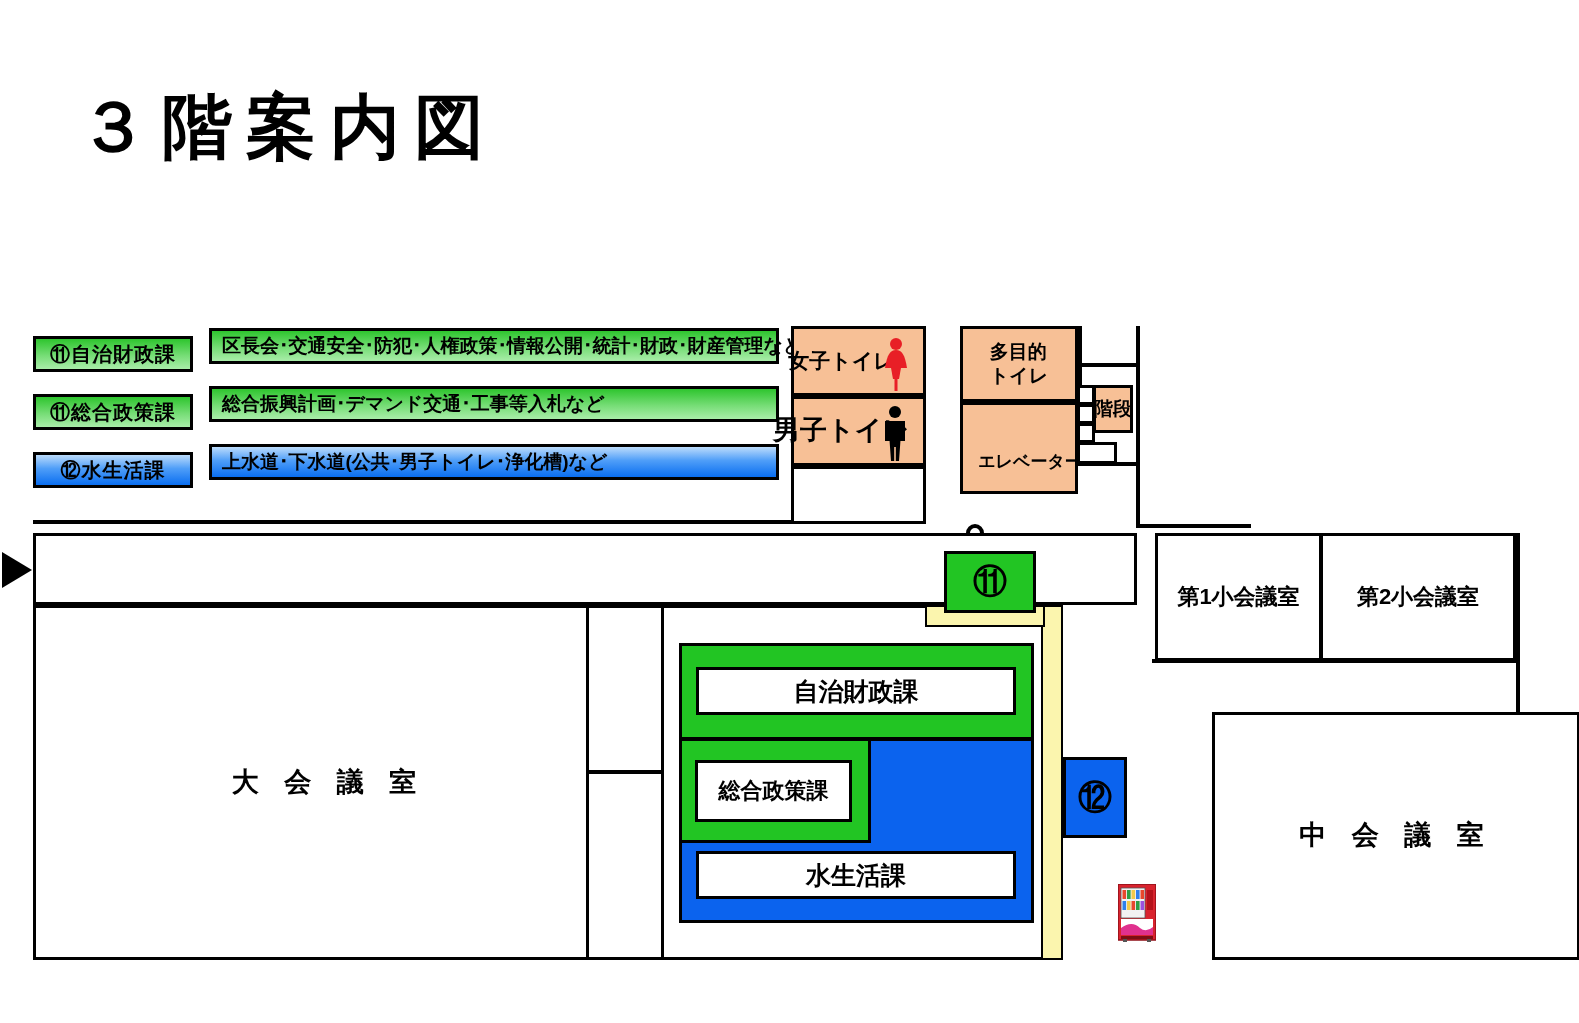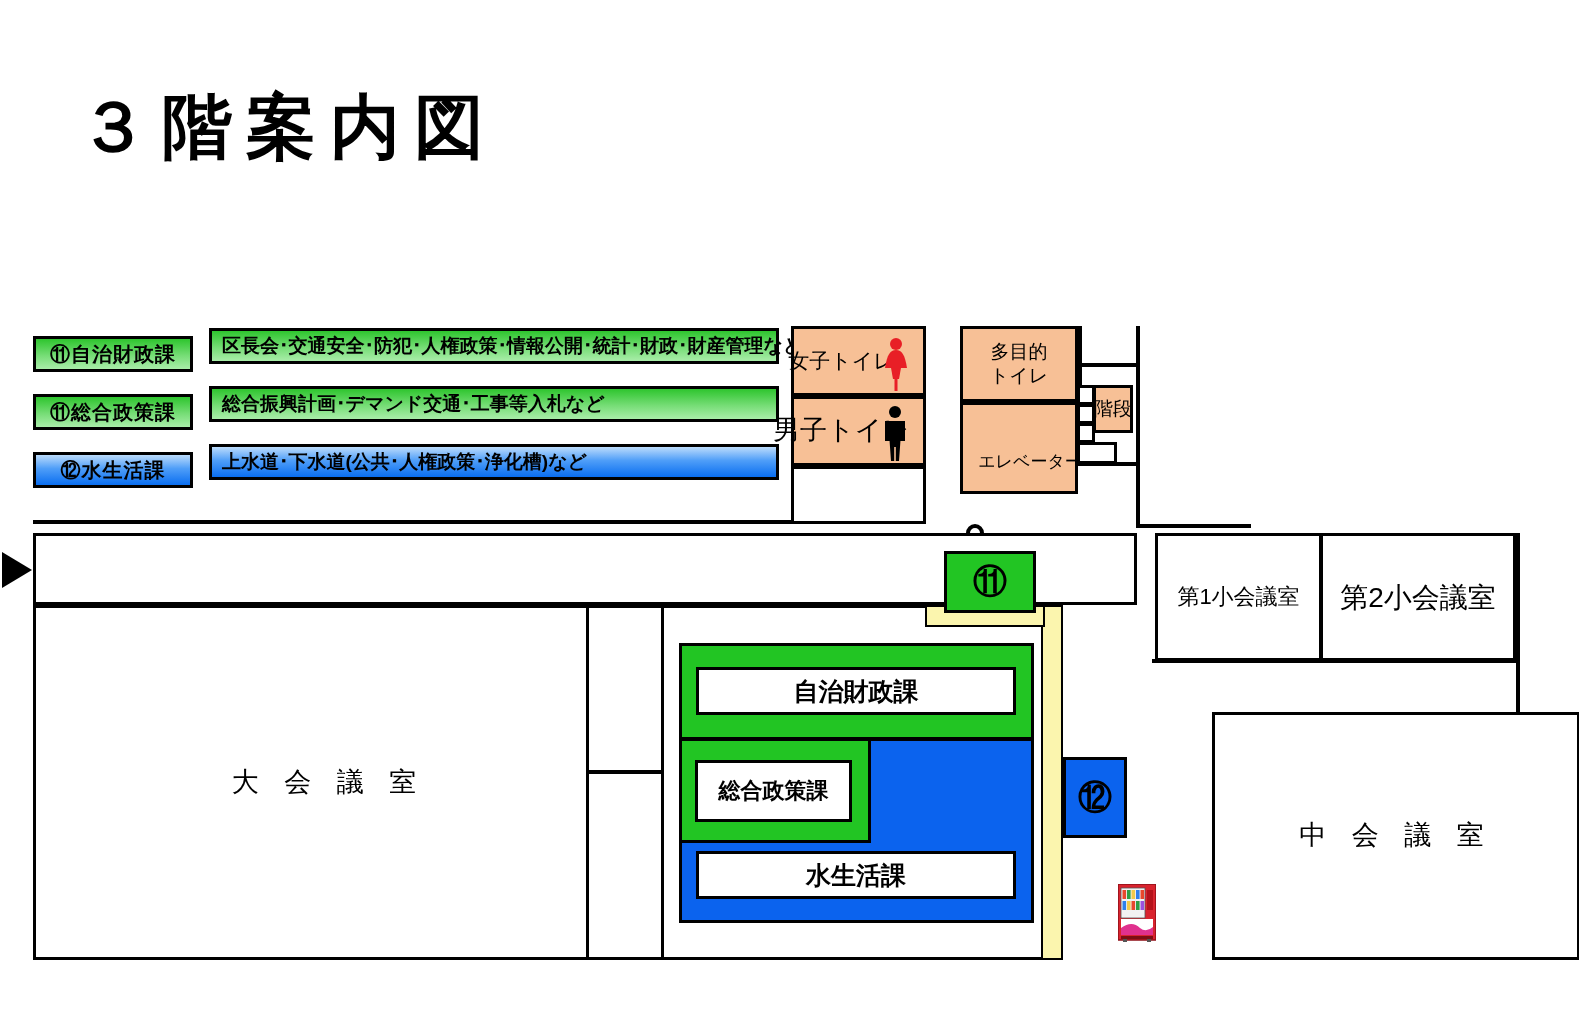--- a/index.html
+++ b/index.html
@@ -55,22 +55,22 @@
   .grad-blue-rev  { background: linear-gradient(to bottom, #bcdcfc 0%, #4f9ef8 45%, #0a6ef0 100%); }
 
   
   .room {
     position: absolute;
     border: 3px solid #000;
     background: #ffffff;
     display: flex; align-items: center; justify-content: center;
   }
   .room-label {
-    font-size: 22px; font-weight: normal; color: #000;
-    white-space: nowrap; text-align: center; line-height: 1.25;
+    font-size: 22px; font-weight: bold; color: #000;
+    white-space: nowrap; text-align: left; line-height: 1.25;
   }
   .label-wide { letter-spacing: 9px; font-size: 27px; }
   .peach { background: #f7c096; }
   .solid-green { background: #22c523; }
   .solid-blue  { background: #0b63ee; }
   .yellow-strip { background: #fbf5ae; border: 2px solid #000; }
 
   .plain-line { position: absolute; background: #000; }
 
   
@@ -122,21 +122,21 @@
     <div class="legend-desc grad-green-rev" style="left:176px; width:570px;">区長会･交通安全･防犯･人権政策･情報公開･統計･財政･財産管理など</div>
   </div>
 
   <div class="legend-row" style="left:33px; top:386px; width:750px;">
     <div class="legend-badge grad-green-rev">⑪総合政策課</div>
     <div class="legend-desc grad-green-rev" style="left:176px; width:570px;">総合振興計画･デマンド交通･工事等入札など</div>
   </div>
 
   <div class="legend-row" style="left:33px; top:444px; width:750px;">
     <div class="legend-badge grad-blue-rev">⑫水生活課</div>
-    <div class="legend-desc grad-blue-rev" style="left:176px; width:570px;">上水道･下水道(公共･人権政策･浄化槽)など</div>
+    <div class="legend-desc grad-blue-rev" style="left:176px; width:570px;">上水道･下水道(公共･男子トイレ･浄化槽)など</div>
   </div>
 
   <div class="plain-line" style="left:33px; top:520px; width:760px; height:4px;"></div>
 
   <div class="room peach" style="left:791px; top:326px; width:135px; height:70px;">
     <span class="room-label" style="font-size:21px; margin-right:34px;">女子トイレ</span>
     <span style="position:absolute; right:12px; top:8px;">
       <svg class="icon-svg" width="30" height="56" viewBox="0 0 30 56">
         <circle cx="15" cy="7" r="6" fill="#e81f26"></circle>
         <path d="M15 13 C9 13 6 18 4 31 L26 31 C24 18 21 13 15 13 Z" fill="#e81f26"></path>
@@ -237,21 +237,21 @@
       <rect x="3" y="52" width="32" height="3" fill="#7d0e14"></rect>
       <rect x="5" y="55" width="4" height="3" fill="#555"></rect>
       <rect x="29" y="55" width="4" height="3" fill="#555"></rect>
     </svg>
   </div>
 
   <div class="room" style="left:1155px; top:533px; width:167px; height:128px;">
     <span class="room-label" style="font-size:22px;">第1小会議室</span>
   </div>
   <div class="room" style="left:1320px; top:533px; width:196px; height:128px;">
-    <span class="room-label" style="font-size:28px;">第2小会議室</span>
+    <span class="room-label" style="font-size:22px;">第2小会議室</span>
   </div>
 
   <div class="plain-line" style="left:1516px; top:533px; width:4px; height:130px;"></div>
   <div class="plain-line" style="left:1152px; top:659px; width:368px; height:4px;"></div>
   <div class="plain-line" style="left:1516px; top:659px; width:4px; height:55px;"></div>
 
   <div class="room" style="left:1212px; top:712px; width:368px; height:248px;">
     <span class="room-label label-wide">中 会 議 室</span>
   </div>
 

